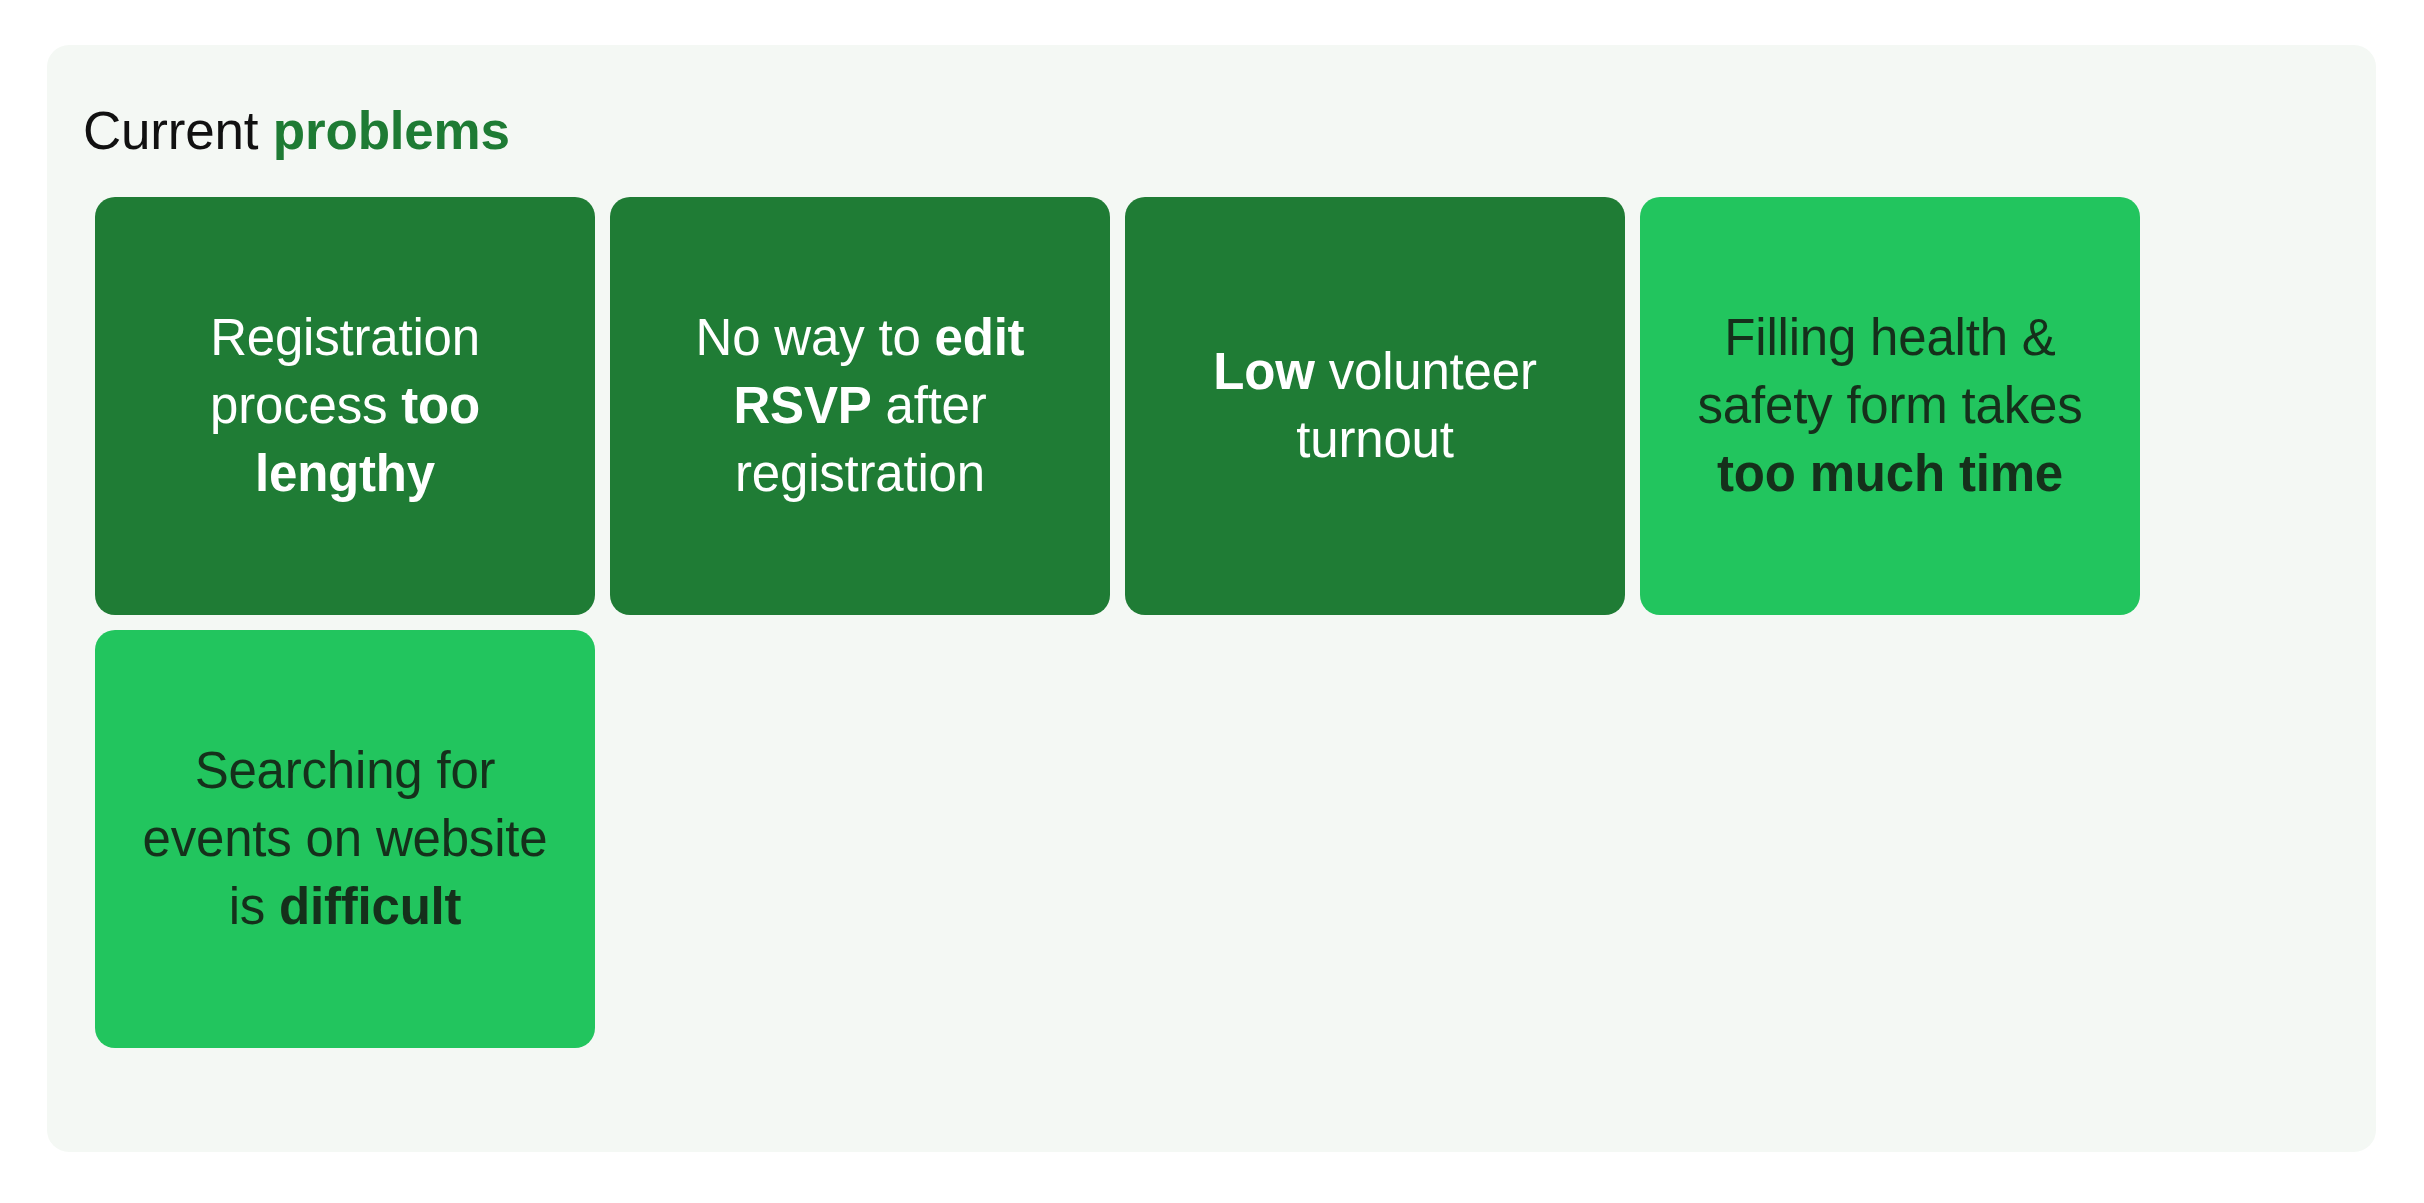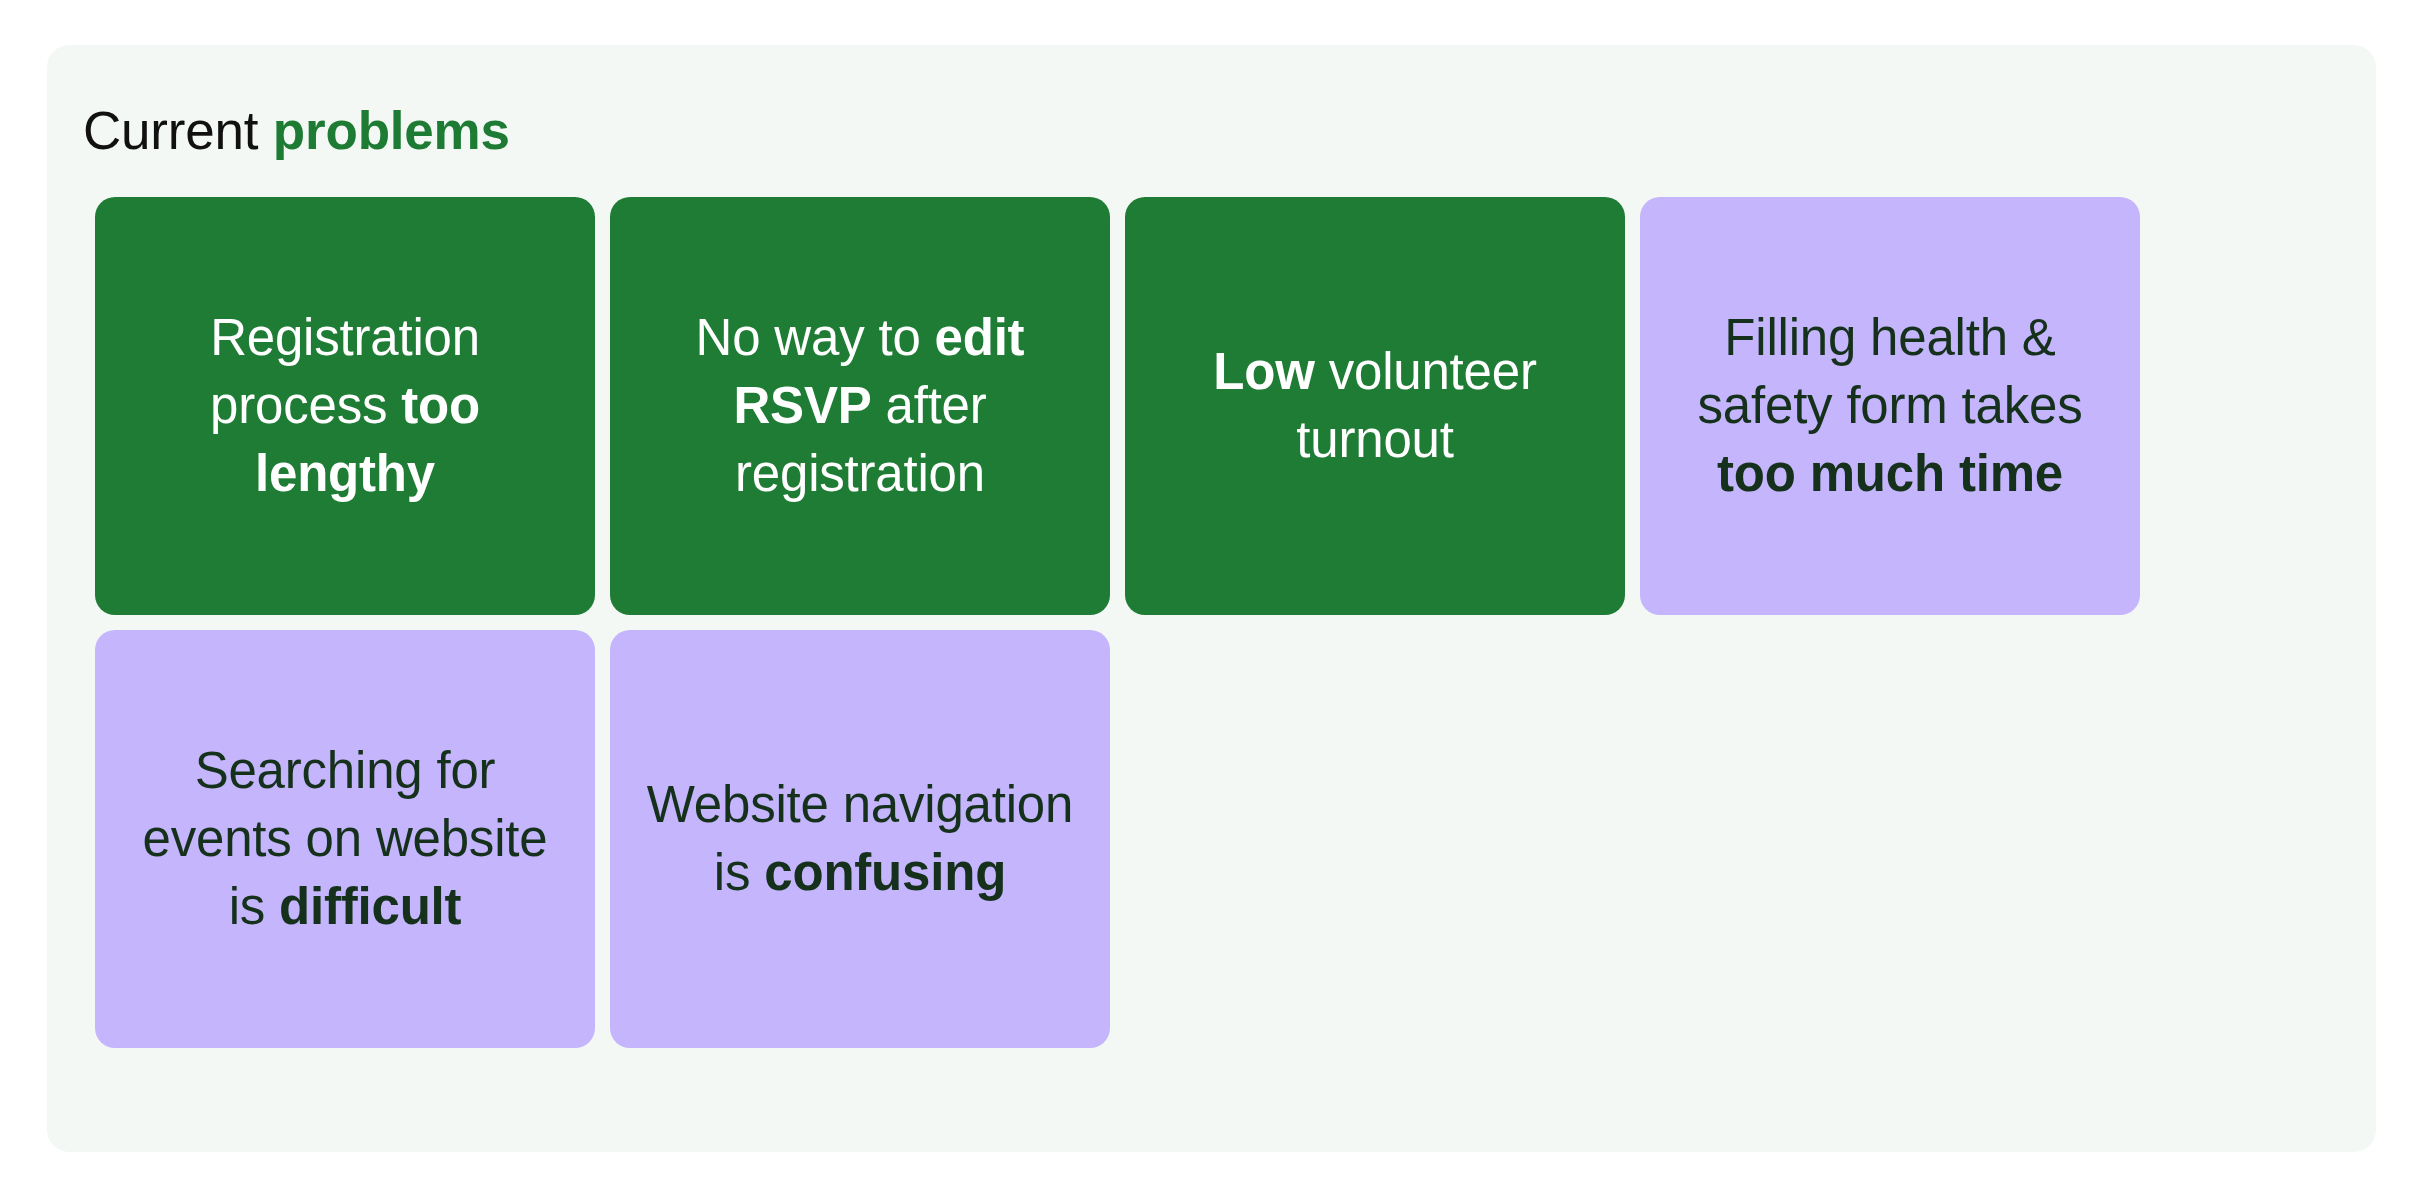--- a/index.html
+++ b/index.html
@@ -66,21 +66,21 @@
     padding: 26px 34px;
     text-align: center;
   }
 
   .card-green {
     background: #1F7C35;
     color: #ffffff;
   }
 
   .card-gray {
-    background: #c4b5fd;
+    background: #22c55e;
     color: #15301B;
   }
 
   .card-text {
     font-size: 51px;
     line-height: 1.33;
     font-weight: 400;
     letter-spacing: -0.2px;
     max-width: 430px;
   }
@@ -106,18 +106,15 @@
       </div>
       <div class="card card-green">
         <div class="card-text"><b>Low</b><span> volunteer turnout</span></div>
       </div>
       <div class="card card-gray">
         <div class="card-text"><span>Filling health &amp; safety form takes </span><b>too much time</b></div>
       </div>
       <div class="card card-gray">
         <div class="card-text"><span>Searching for events on website is </span><b>difficult</b></div>
       </div>
-      <div class="card card-gray">
-        <div class="card-text"><span>Website navigation is </span><b>confusing</b></div>
-      </div>
     </div>
 
 </div>
 
 </body></html>

